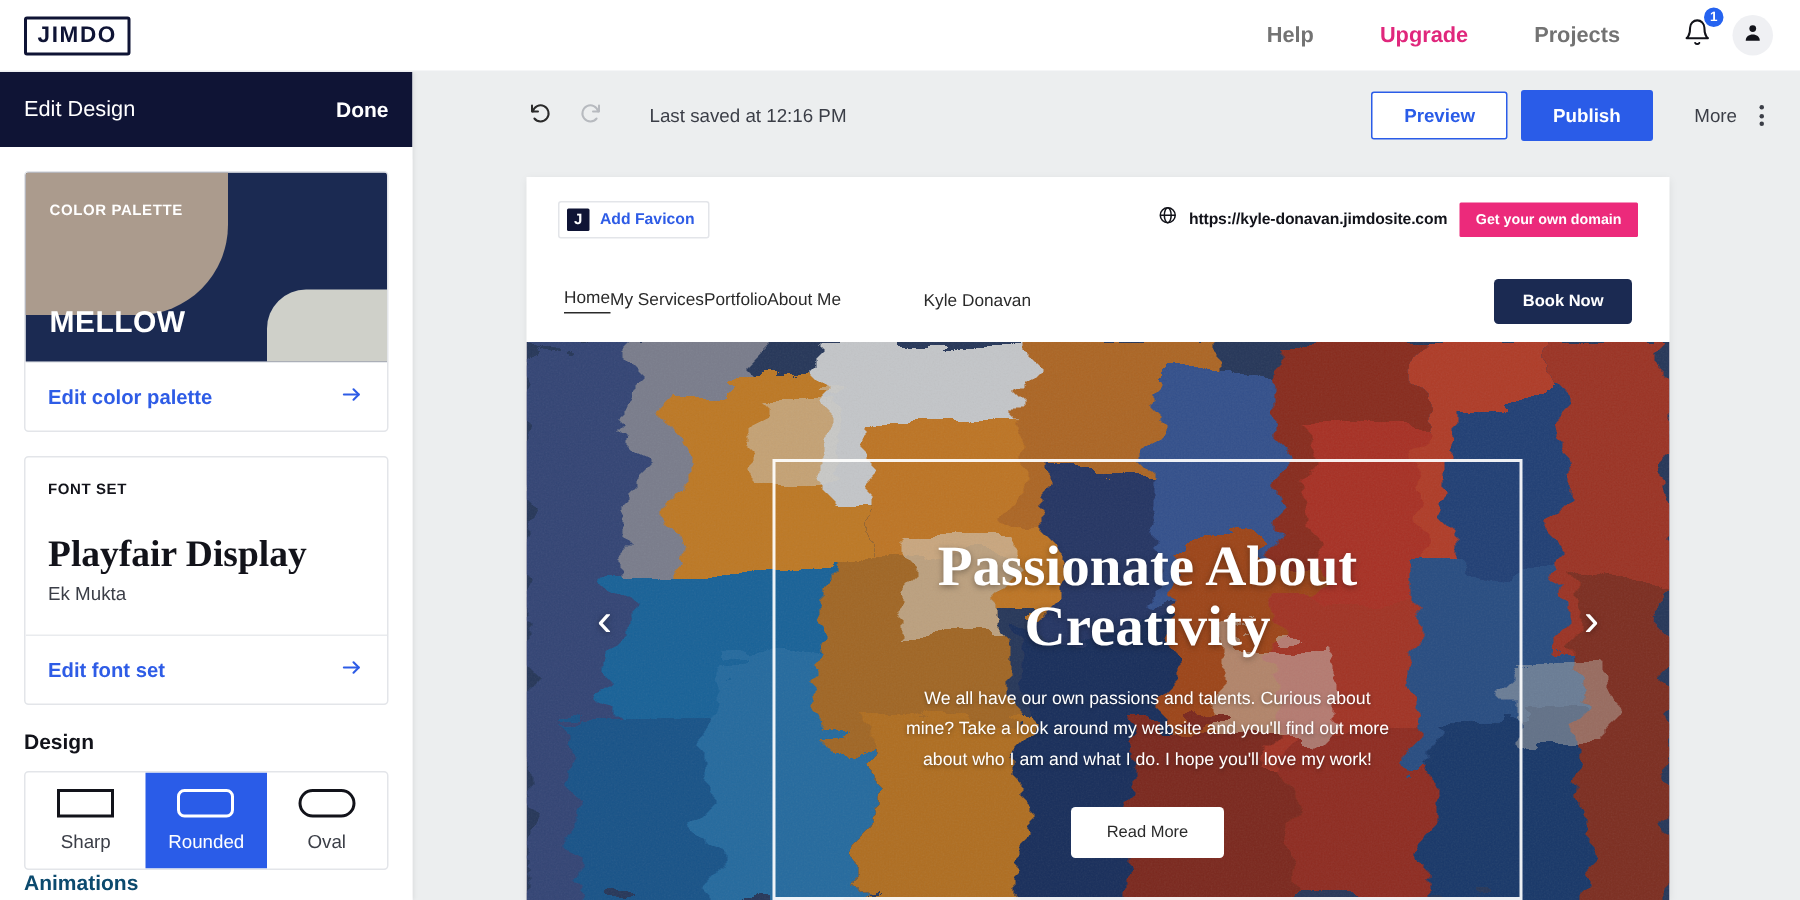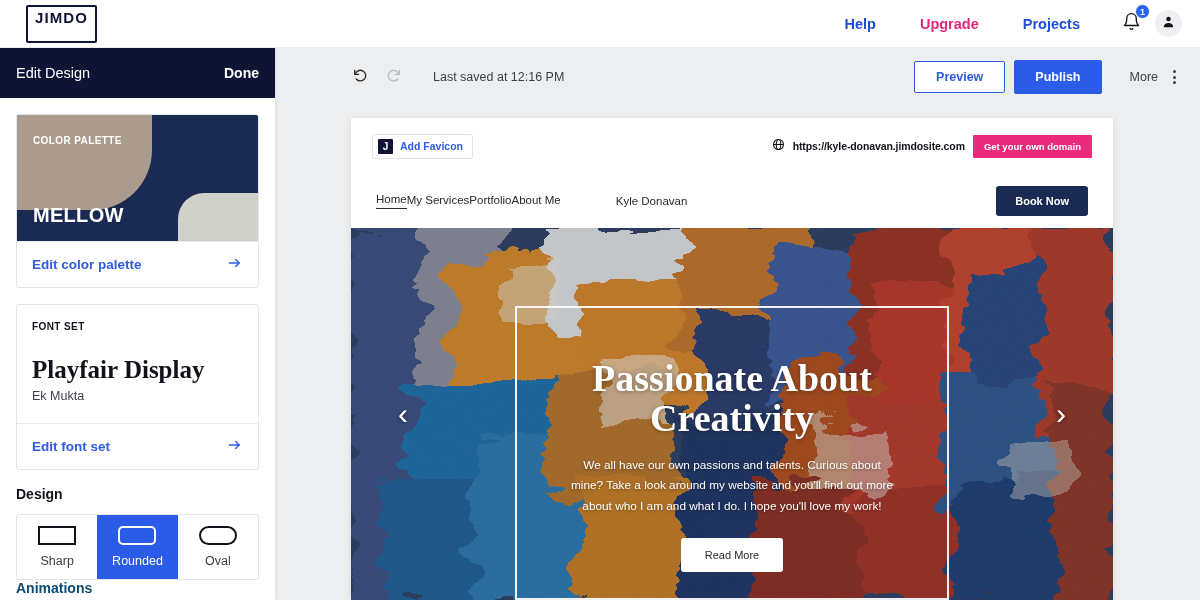--- a/index.html
+++ b/index.html
@@ -10,27 +10,27 @@
   }
   #app { position: relative; width: 1200px; height: 600px; }
 
   
   .topbar {
     position: absolute; top: 0; left: 0; width: 1200px; height: 48px;
     background: #ffffff; display: flex; align-items: center;
     border-bottom: 1px solid #eceef0; z-index: 5;
   }
   .jimdo-logo {
-    margin-left: 26px; border: 2px solid #0f1435; border-radius: 2px;
-    padding: 3px 7px 16px; font-size: 15px; font-weight: 700;
+    margin-left: 16px; border: 2px solid #0f1435; border-radius: 2px;
+    padding: 3px 7px 4px; font-size: 15px; font-weight: 700;
     letter-spacing: 1.1px; color: #0f1435; line-height: 1;
   }
   .topnav { margin-left: auto; display: flex; align-items: center; gap: 0; padding-right: 14px; }
   .topnav-link {
-    font-size: 14.5px; font-weight: 600; color: #1d4ed8;
+    font-size: 14.5px; font-weight: 600; color: #737373;
     padding: 0 22px; cursor: pointer; white-space: nowrap;
   }
   .topnav-link.upgrade { color: #e0277c; }
   .bell-wrap { position: relative; padding: 0 14px 0 20px; cursor: pointer; display: flex; align-items: center; }
   .badge {
     position: absolute; top: -8px; right: 5px;
     background: #2563f0; color: #fff; font-size: 9px; font-weight: 700;
     min-width: 15px; height: 15px; border-radius: 8px;
     display: flex; align-items: center; justify-content: center;
     border: 1.5px solid #fff;
@@ -176,21 +176,21 @@
   .site-brand { margin-left: 55px; font-size: 11.5px; color: #2a2a2a; }
   .btn-booknow {
     margin-left: auto; background: #1b2a52; color: #fff; font-size: 11px;
     font-weight: 600; padding: 9px 19px; border: none; border-radius: 3px; cursor: pointer;
   }
 
   
   .hero { position: relative; height: 372px; overflow: hidden; background: #4a3a5a; }
   .hero-canvas { position: absolute; inset: 0; width: 100%; height: 100%; }
   .hero-frame {
-    position: absolute; left: 164px; top: 78px; width: 434px; height: 294px;
+    position: absolute; left: 164px; top: 78px; width: 500px; height: 294px;
     border: 2px solid rgba(255,255,255,0.92);
     text-decoration: underline;
   }
   .hero-inner {
     position: absolute; left: 0; right: 0; top: 50px; text-align: center; padding: 0 24px;
   }
   .hero-title {
     font-family: "Liberation Serif", serif; font-size: 38px; font-weight: 700;
     color: #fff; line-height: 1.06; text-shadow: 0 1px 4px rgba(0,0,0,0.35);
   }

